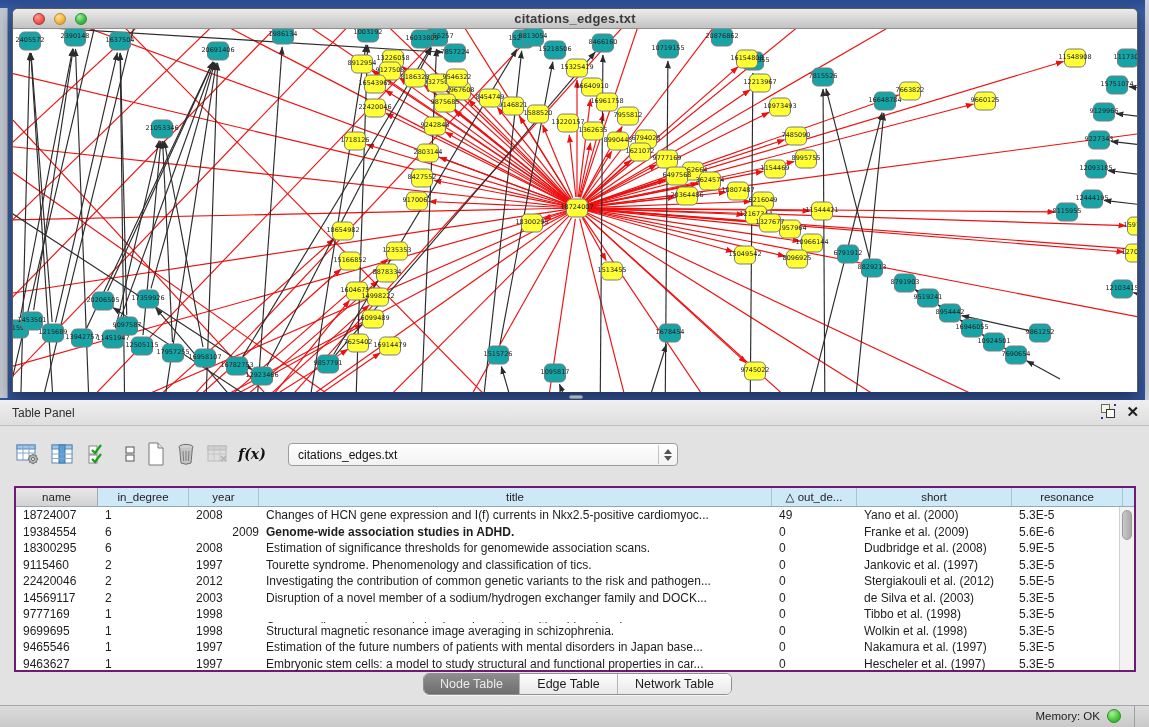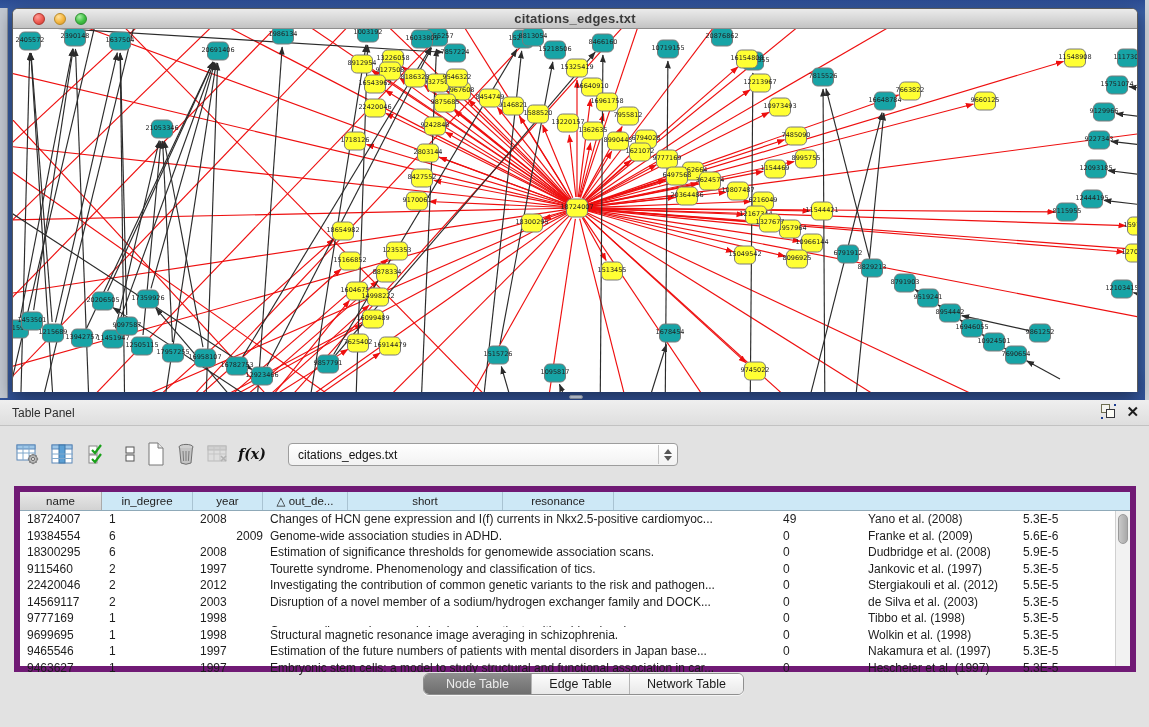--- a/index.html
+++ b/index.html
@@ -48,21 +48,21 @@
   .fx { font-family:"DejaVu Serif", serif; font-style:italic; font-size:14px; color:#111; font-weight:bold; }
   .dropdown { position:absolute; left:288px; top:17px; width:390px; height:23px; background:linear-gradient(#ffffff,#f2f2f2);
               border:1px solid #9d9d9d; border-radius:4px; }
   .dropdown .val { position:absolute; left:9px; top:4px; font-size:12px; color:#111; }
   .stepper { position:absolute; right:1px; top:1px; width:18px; height:19px; border-left:1px solid #c4c4c4;
              display:flex; flex-direction:column; align-items:center; justify-content:center; gap:2px; }
   .tri-up   { width:0; height:0; border-left:4px solid transparent; border-right:4px solid transparent; border-bottom:5px solid #555; }
   .tri-down { width:0; height:0; border-left:4px solid transparent; border-right:4px solid transparent; border-top:5px solid #555; }
 
   .tablewrap { position:absolute; left:14px; top:86px; width:1122px; height:186px; background:#fff;
-               border:6px solid #701a75; }
+               border:2px solid #701a75; }
   .thead-row { display:flex; height:19px; background:#cde8f6; border-bottom:1px solid #8fa9b8; }
   .tcell { overflow:hidden; white-space:nowrap; flex:none; }
   .th { font-size:11.5px; color:#222; text-align:center; line-height:18px;
         border-right:1px solid #a9c3d2; background:#cde8f6; }
   .th.sel { background:linear-gradient(#e8e8e8,#d2d2d2); border-right:1px solid #aaa; }
   .tbody { position:absolute; left:0; top:19px; right:15px; bottom:0; }
   .trow { display:flex; height:16.5px; }
   .td { font-size:12px; color:#1d1d1d; line-height:16.5px; padding-left:7px; }
   .vscroll { position:absolute; right:0; top:19px; bottom:0; width:15px; background:#f2f2f2; border-left:1px solid #d0d0d0; }
   .vthumb { position:absolute; left:2px; top:3px; width:10px; height:30px; border-radius:5px;
@@ -828,39 +828,40 @@
           <span class="tri-down"></span>
         </span>
       </div>
     </div>
 
     <div class="tablewrap">
       <div class="thead-row">
           <div class="tcell th sel" style="width: 82px;">name</div>
           <div class="tcell th" style="width: 91px;">in_degree</div>
           <div class="tcell th" style="width: 70px;">year</div>
+          <div class="tcell th" style="width: 513px;">title</div>
           <div class="tcell th" style="width: 85px;">△ out_de...</div>
           <div class="tcell th" style="width: 155px;">short</div>
           <div class="tcell th" style="width: 111px;">resonance</div>
         </div>
       <div class="tbody">
           <div class="trow">
             <div class="tcell td" style="width: 82px;">18724007</div>
             <div class="tcell td" style="width: 91px;">1</div>
             <div class="tcell td" style="width: 70px;">2008</div>
             <div class="tcell td" style="width: 513px;">Changes of HCN gene expression and I(f) currents in Nkx2.5-positive cardiomyoc...</div>
             <div class="tcell td" style="width: 85px;">49</div>
-            <div class="tcell td" style="width: 155px;">Yano et al. (2008)</div>
+            <div class="tcell td" style="width: 155px;">Yano et al. (2000)</div>
             <div class="tcell td" style="width: 111px;">5.3E-5</div>
           </div>
           <div class="trow">
             <div class="tcell td" style="width: 82px;">19384554</div>
             <div class="tcell td" style="width: 91px;">6</div>
             <div class="tcell td" style="width: 70px; text-align: right;">2009</div>
-            <div class="tcell td" style="width: 513px;">Genome-wide association studies in ADHD.</div>
+            <div class="tcell td" style="width: 513px; font-weight: bold;">Genome-wide association studies in ADHD.</div>
             <div class="tcell td" style="width: 85px;">0</div>
             <div class="tcell td" style="width: 155px;">Franke et al. (2009)</div>
             <div class="tcell td" style="width: 111px;">5.6E-6</div>
           </div>
           <div class="trow">
             <div class="tcell td" style="width: 82px;">18300295</div>
             <div class="tcell td" style="width: 91px;">6</div>
             <div class="tcell td" style="width: 70px;">2008</div>
             <div class="tcell td" style="width: 513px;">Estimation of significance thresholds for genomewide association scans.</div>
             <div class="tcell td" style="width: 85px;">0</div>
@@ -918,34 +919,39 @@
             <div class="tcell td" style="width: 70px;">1997</div>
             <div class="tcell td" style="width: 513px;">Estimation of the future numbers of patients with mental disorders in Japan base...</div>
             <div class="tcell td" style="width: 85px;">0</div>
             <div class="tcell td" style="width: 155px;">Nakamura et al. (1997)</div>
             <div class="tcell td" style="width: 111px;">5.3E-5</div>
           </div>
           <div class="trow">
             <div class="tcell td" style="width: 82px;">9463627</div>
             <div class="tcell td" style="width: 91px;">1</div>
             <div class="tcell td" style="width: 70px;">1997</div>
-            <div class="tcell td" style="width: 513px;">Embryonic stem cells: a model to study structural and functional association in car...</div>
+            <div class="tcell td" style="width: 513px;">Embryonic stem cells: a model to study structural and functional properties in car...</div>
             <div class="tcell td" style="width: 85px;">0</div>
             <div class="tcell td" style="width: 155px;">Hescheler et al. (1997)</div>
             <div class="tcell td" style="width: 111px;">5.3E-5</div>
           </div>
         </div>
       <div class="vscroll">
         <div class="vthumb"></div>
       </div>
     </div>
 
     <div class="tabsbar">
       <div class="seg">
-        <div class="tab on" style="width:108px">Node Table</div>
+        <div class="tab on" style="width:96px">Node Table</div>
         <div class="tab" style="width:98px">Edge Table</div>
         <div class="tab" style="width:113px">Network Table</div>
       </div>
     </div>
 
+    <div class="statusbar">
+      <span class="mem">Memory: OK</span>
+      <span class="memdot"></span>
+      <span class="sb-div"></span>
+    </div>
   </div>
 
 </div>
 
 </body></html>

